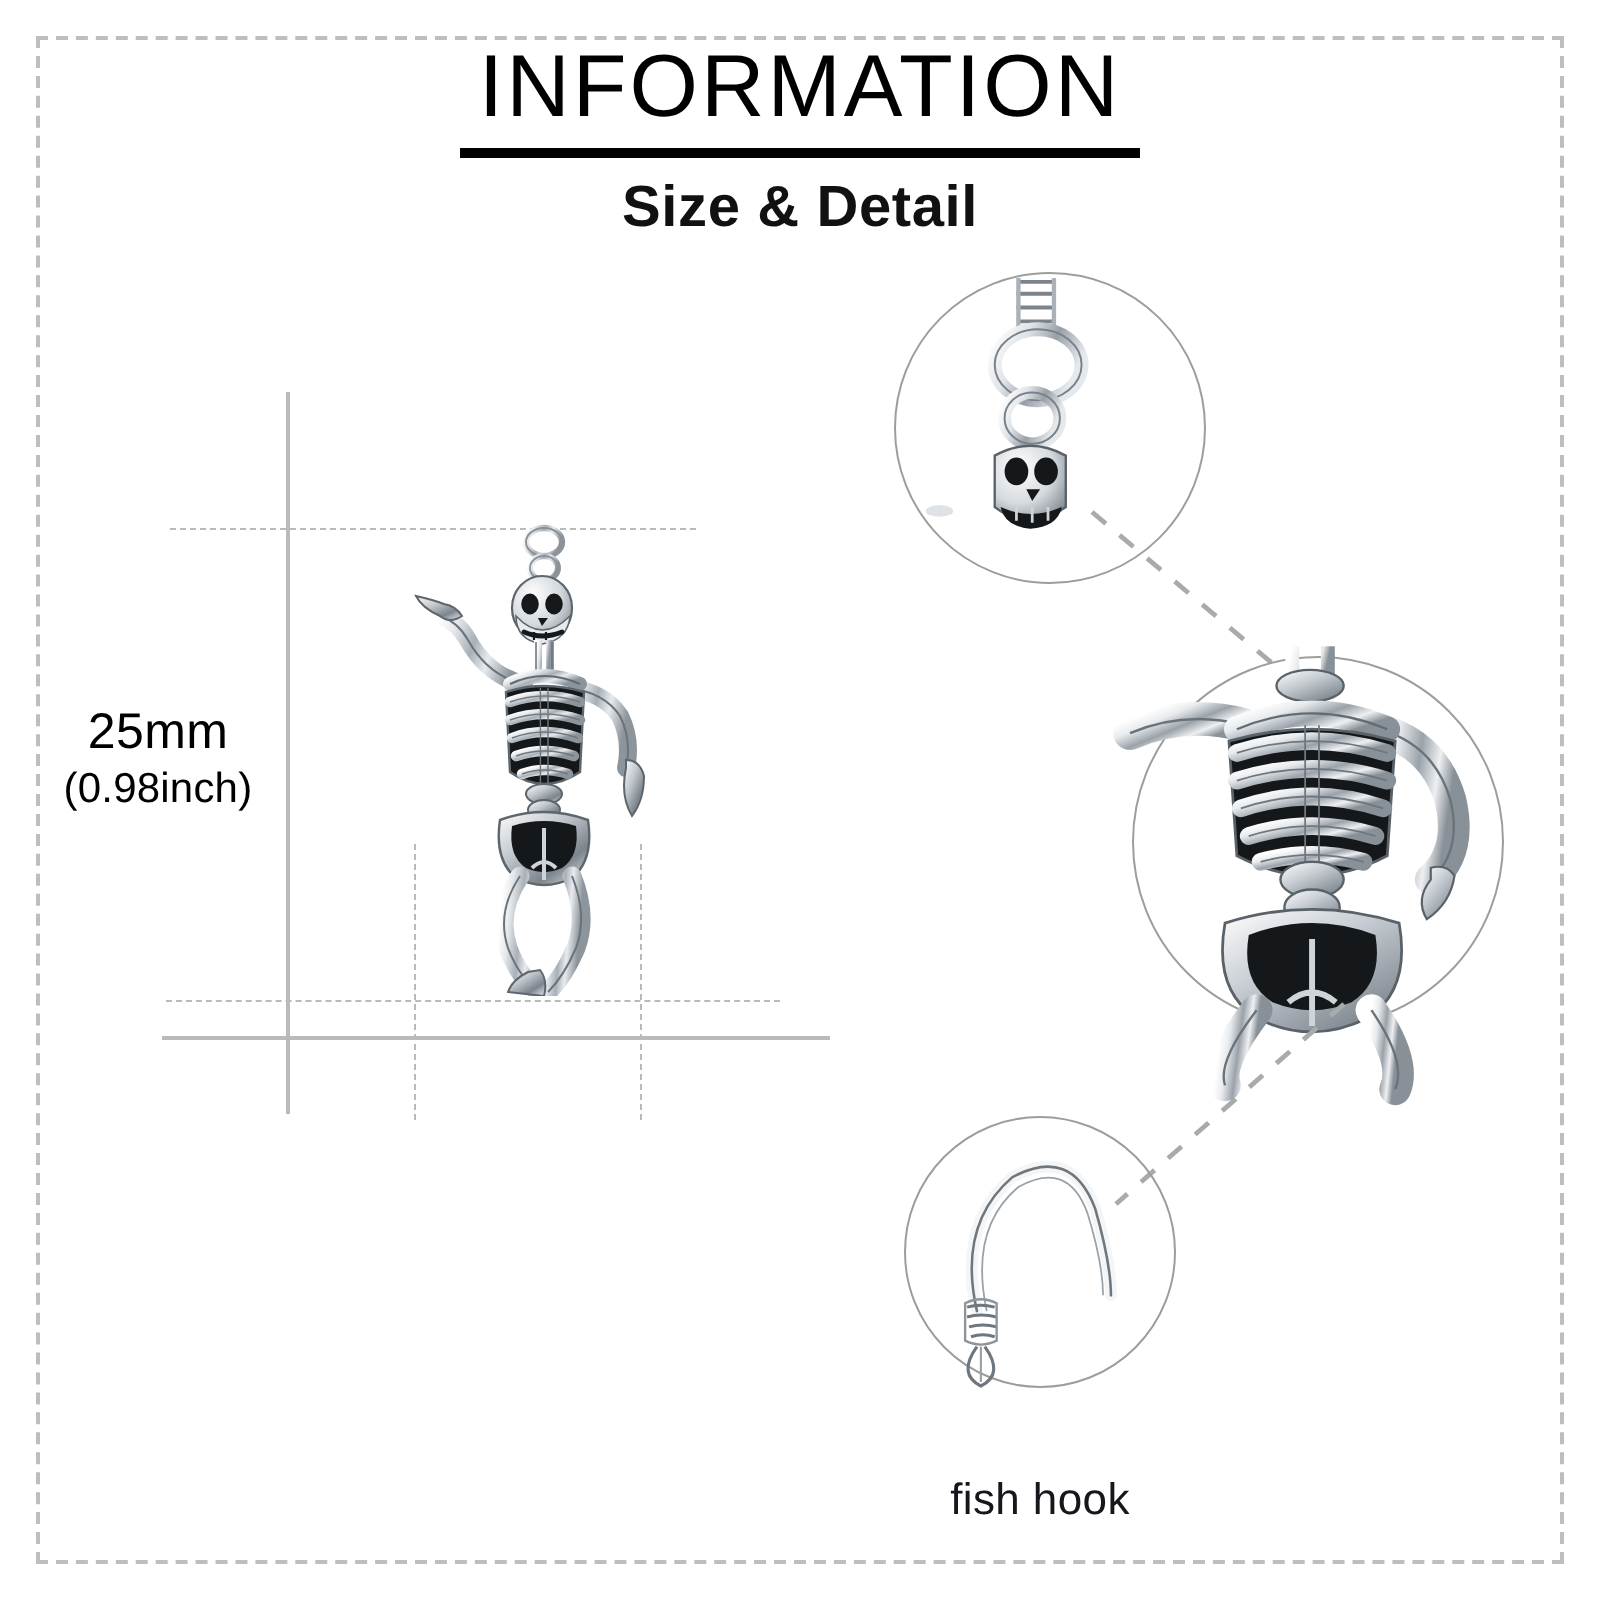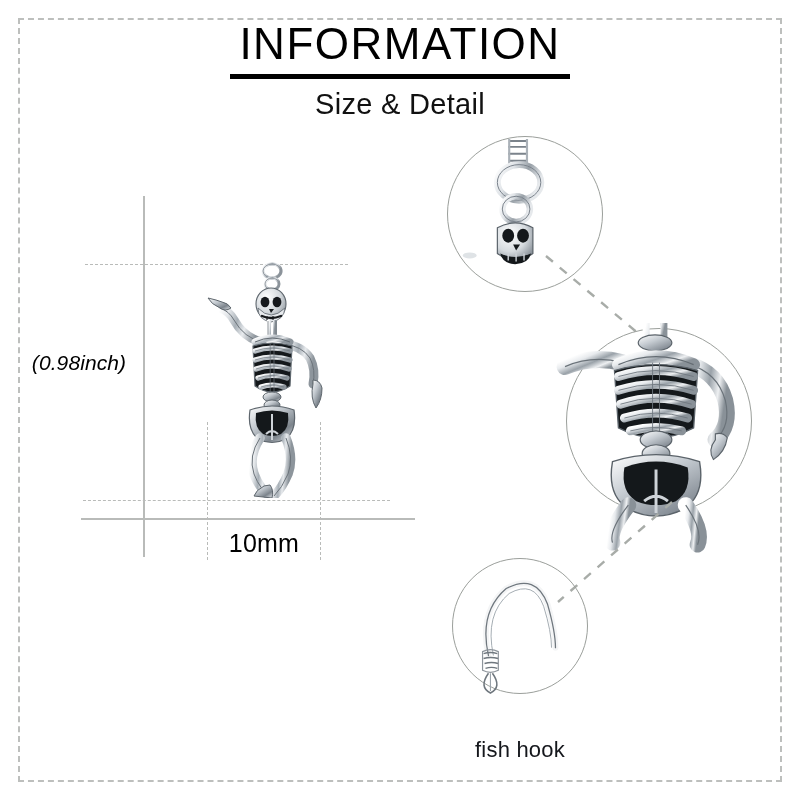--- a/index.html
+++ b/index.html
@@ -52,21 +52,21 @@
   }
   .title-rule {
     width: 340px;
     height: 5px;
     background: #000;
     margin: 8px auto 0 auto;
   }
   .subtitle {
     margin-top: 9px;
     font-size: 29px;
-    font-weight: 400;
+    font-weight: 700;
     color: #111;
     letter-spacing: 0.3px;
   }
 
   
   .axis-v {
     position: absolute;
     left: 143px;
     top: 196px;
     width: 1.6px;
@@ -116,21 +116,20 @@
   }
   .dim-main {
     font-size: 25px;
     color: #000;
     letter-spacing: 0.2px;
   }
   .dim-sub {
     font-size: 21px;
     color: #000;
     letter-spacing: 0.1px;
-    font-style: italic;
   }
 
   
   .art { position: absolute; }
   .pendant-main { left: 198px; top: 258px; width: 145px; height: 240px; }
 
   .detail-circle {
     position: absolute;
     border-radius: 50%;
     border: 1.4px solid #9b9f9b;
@@ -181,25 +180,25 @@
   </div>
 
   <div class="axis-v"></div>
   <div class="axis-h"></div>
   <div class="guide-h top"></div>
   <div class="guide-h bottom"></div>
   <div class="guide-v left"></div>
   <div class="guide-v right"></div>
 
   <div class="label-height">
+    <div class="dim-main">25mm</div>
     <div class="dim-sub">(0.98inch)</div>
   </div>
 
   <div class="label-width">
-    <div class="dim-main">10mm</div>
   </div>
 
   <svg class="art pendant-main" viewBox="0 0 145 240">
     <defs>
       <linearGradient id="mtl" x1="0" y1="0" x2="1" y2="0.3">
         <stop offset="0%" stop-color="#ffffff"></stop>
         <stop offset="22%" stop-color="#e4e7ea"></stop>
         <stop offset="48%" stop-color="#a8b0b7"></stop>
         <stop offset="70%" stop-color="#e8ebee"></stop>
         <stop offset="100%" stop-color="#8d959c"></stop>

